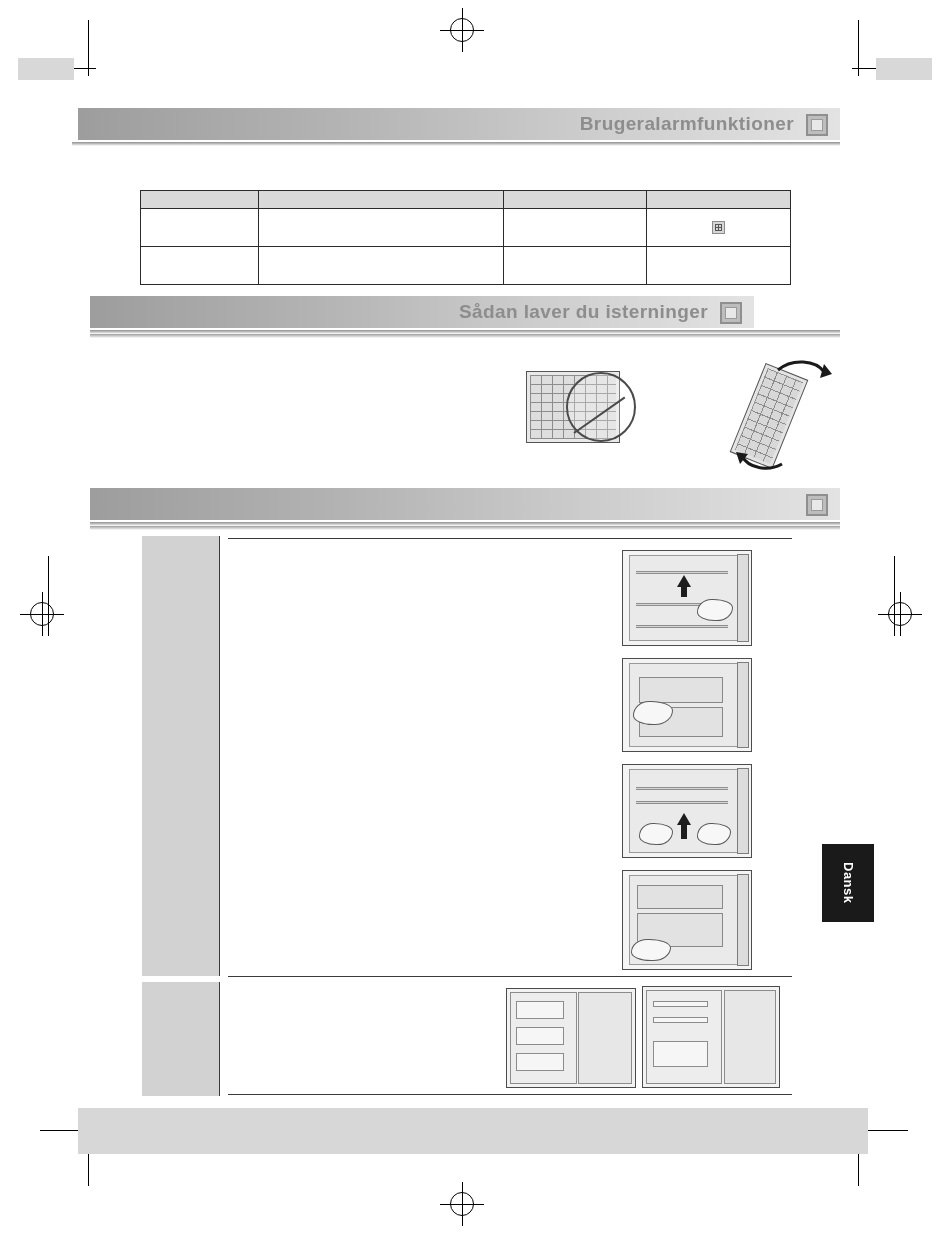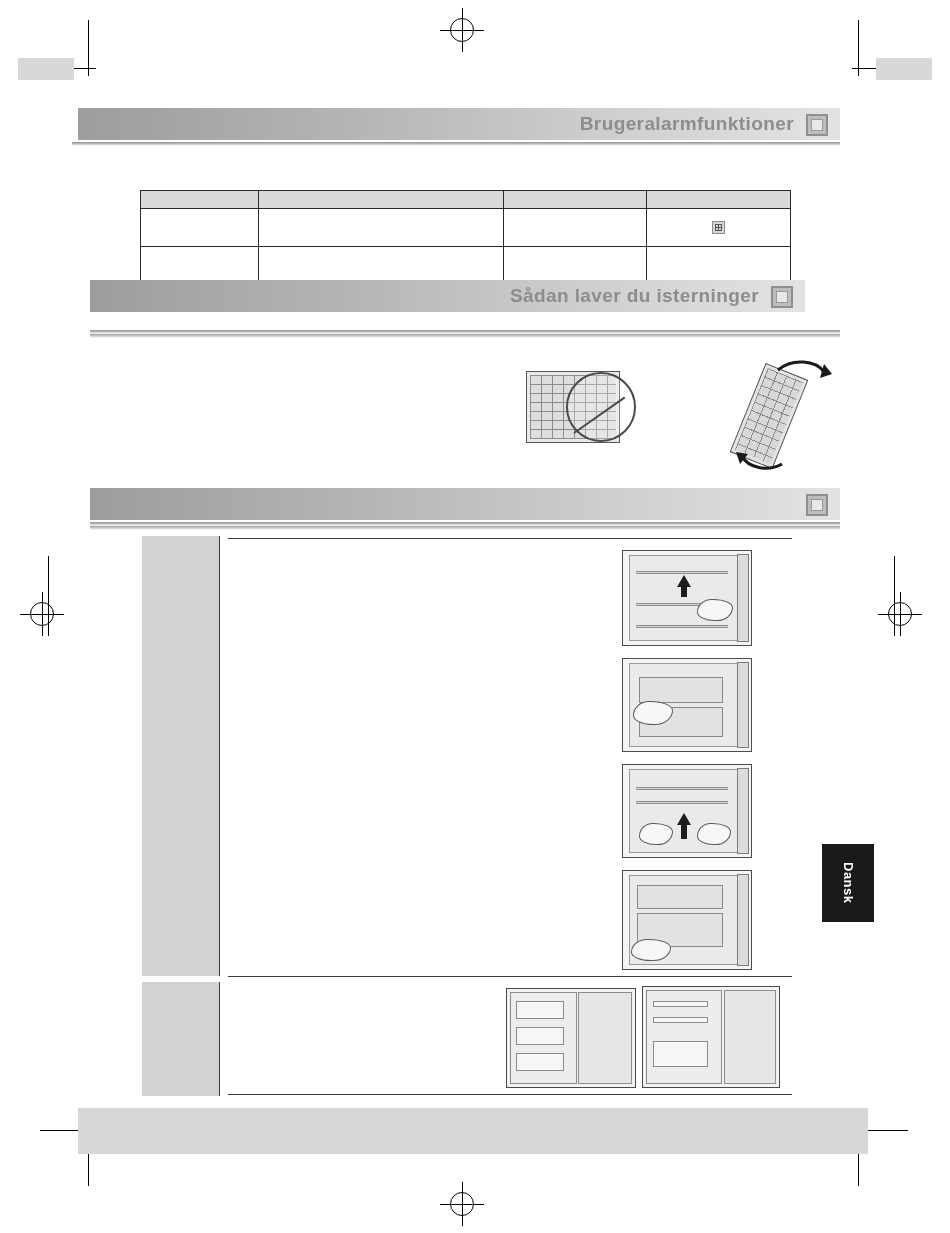--- a/index.html
+++ b/index.html
@@ -351,21 +351,21 @@
     </tr>
     <tr>
       <td></td>
       <td></td>
       <td></td>
       <td></td>
     </tr>
   </tbody>
 </table>
 
-<div class="section-bar" style="left:90px;top:280px;width:715px;">
+<div class="section-bar" style="left:90px;top:296px;width:664px;">
   <div class="title">Sådan laver du isterninger</div>
   <div class="sq">
       <i></i>
     </div>
 </div>
 <div class="bar-underline" style="left:90px;top:328px;width:750px;"></div>
 <div class="bar-underline2" style="left:90px;top:334px;width:750px;"></div>
 
 <div class="ice-wrap" style="left:520px;top:366px;width:130px;height:86px;">
   <div class="tray" style="left:6px;top:5px;width:94px;height:72px;">

